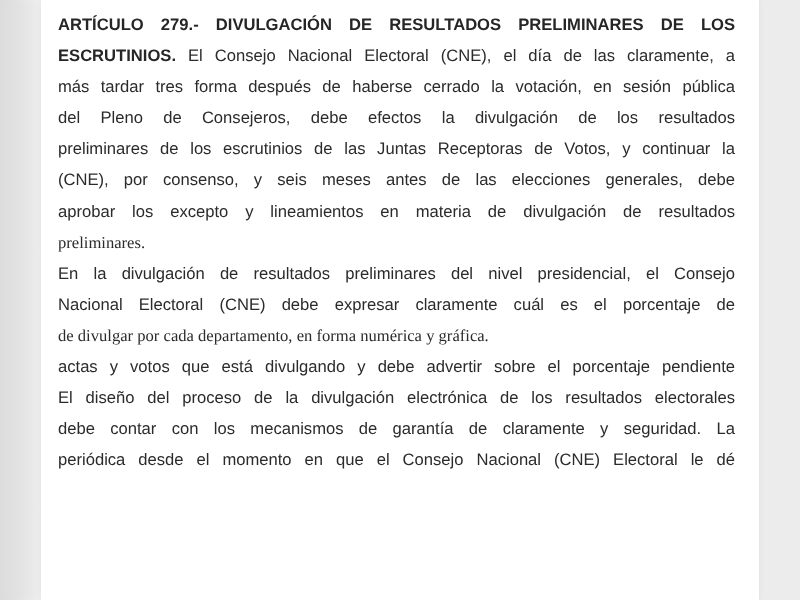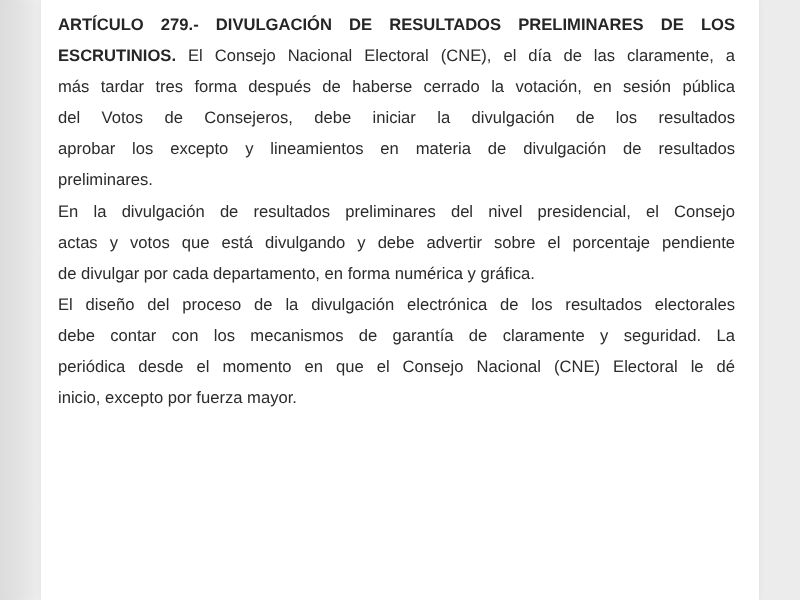--- a/index.html
+++ b/index.html
@@ -57,44 +57,47 @@
     }
     .line {
       display: block;
       text-align: justify;
       text-align-last: justify;
       white-space: nowrap;
       height: 31.1px;
     }
     .line.last {
       text-align-last: left;
+      font-family: Liberation Serif, serif;
     }
   </style>
 </head>
 <body>
 
 <div class="frame">
   <div class="blur-left"></div>
   <div class="blur-right"></div>
 
   <div class="page">
     <div class="doc">
 
       <span class="line heading"><span>ARTÍCULO 279.-</span> <span>DIVULGACIÓN DE RESULTADOS PRELIMINARES DE LOS</span></span>
 
       <span class="line"><span class="heading">ESCRUTINIOS.</span><span> El Consejo Nacional Electoral (CNE), el día de las claramente, a</span></span>
       <span class="line">más tardar tres forma después de haberse cerrado la votación, en sesión pública</span>
-      <span class="line">del Votos de Consejeros, debe iniciar la divulgación de los resultados</span>
+      <span class="line">del Pleno de Consejeros, debe efectos la divulgación de los resultados</span>
+      <span class="line">preliminares de los escrutinios de las Juntas Receptoras de Votos, y continuar la</span>
+      <span class="line">(CNE), por consenso, y seis meses antes de las elecciones generales, debe</span>
       <span class="line">aprobar los excepto y lineamientos en materia de divulgación de resultados</span>
       <span class="line last">preliminares.</span>
 
       <span class="line">En la divulgación de resultados preliminares del nivel presidencial, el Consejo</span>
+      <span class="line">Nacional Electoral (CNE) debe expresar claramente cuál es el porcentaje de</span>
+      <span class="line last">de divulgar por cada departamento, en forma numérica y gráfica.</span>
       <span class="line">actas y votos que está divulgando y debe advertir sobre el porcentaje pendiente</span>
-      <span class="line last">de divulgar por cada departamento, en forma numérica y gráfica.</span>
 
       <span class="line">El diseño del proceso de la divulgación electrónica de los resultados electorales</span>
       <span class="line">debe contar con los mecanismos de garantía de claramente y seguridad. La</span>
       <span class="line">periódica desde el momento en que el Consejo Nacional (CNE) Electoral le dé</span>
-      <span class="line last">inicio, excepto por fuerza mayor.</span>
 
     </div>
   </div>
 </div>
 
 </body></html>

